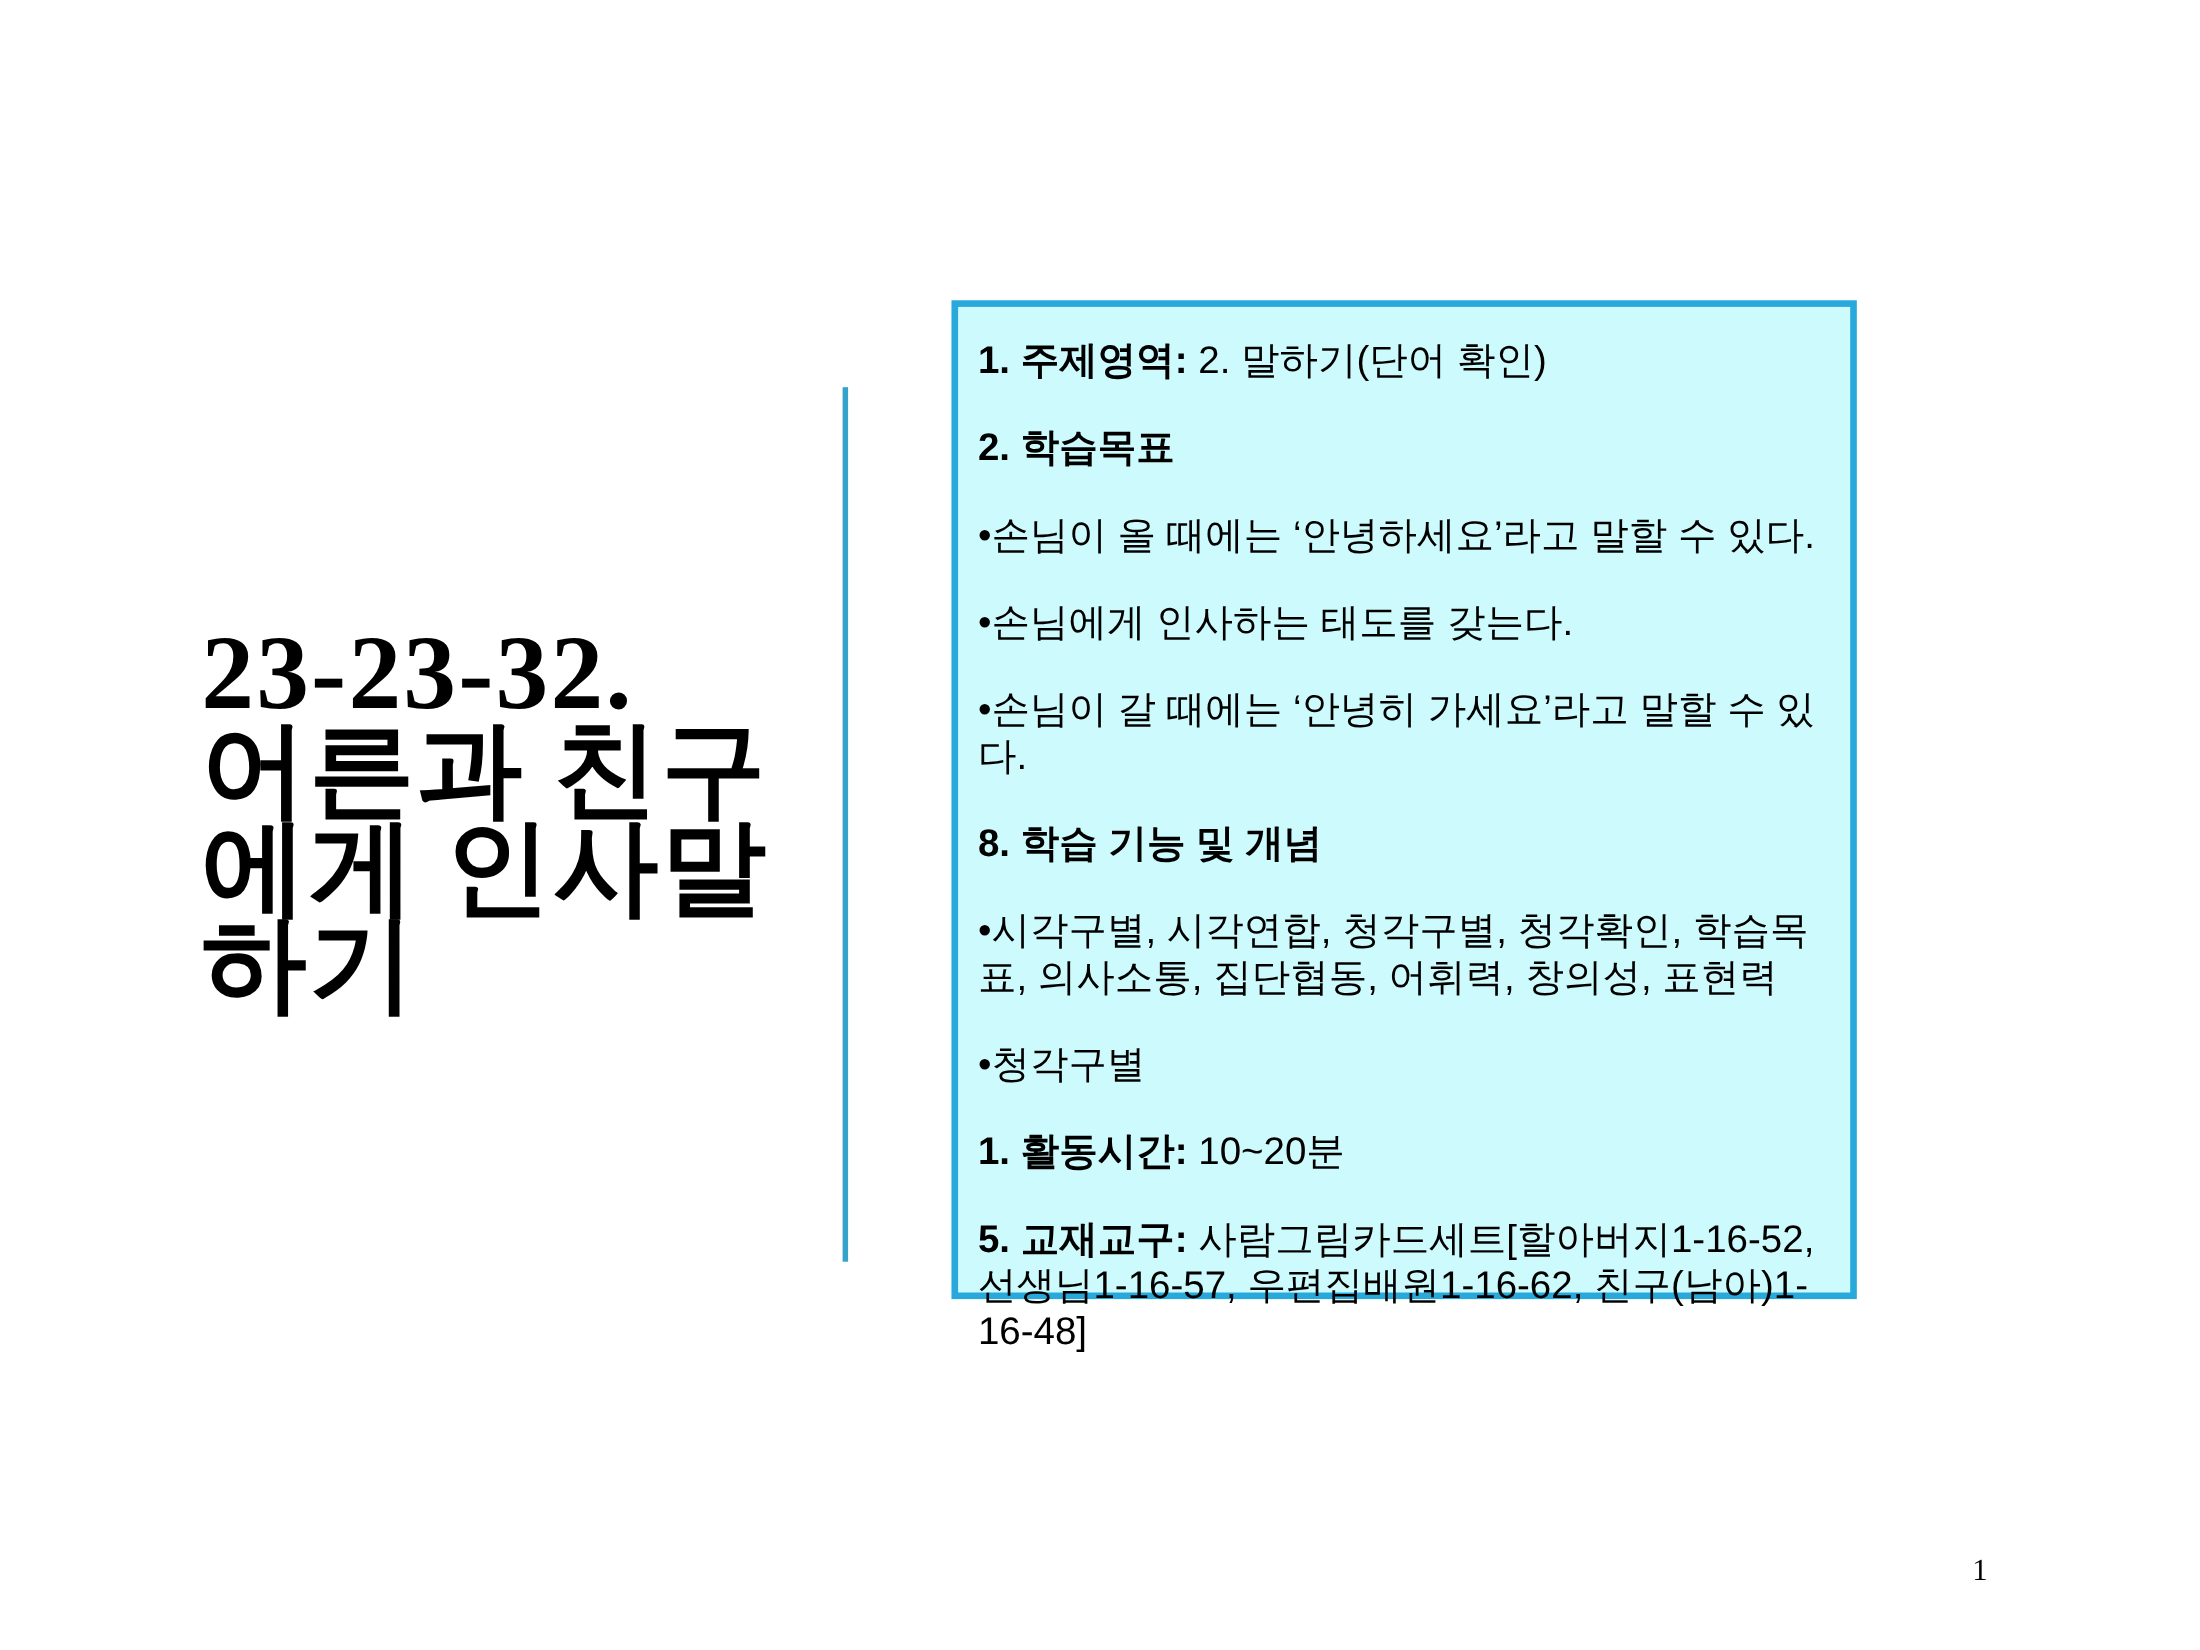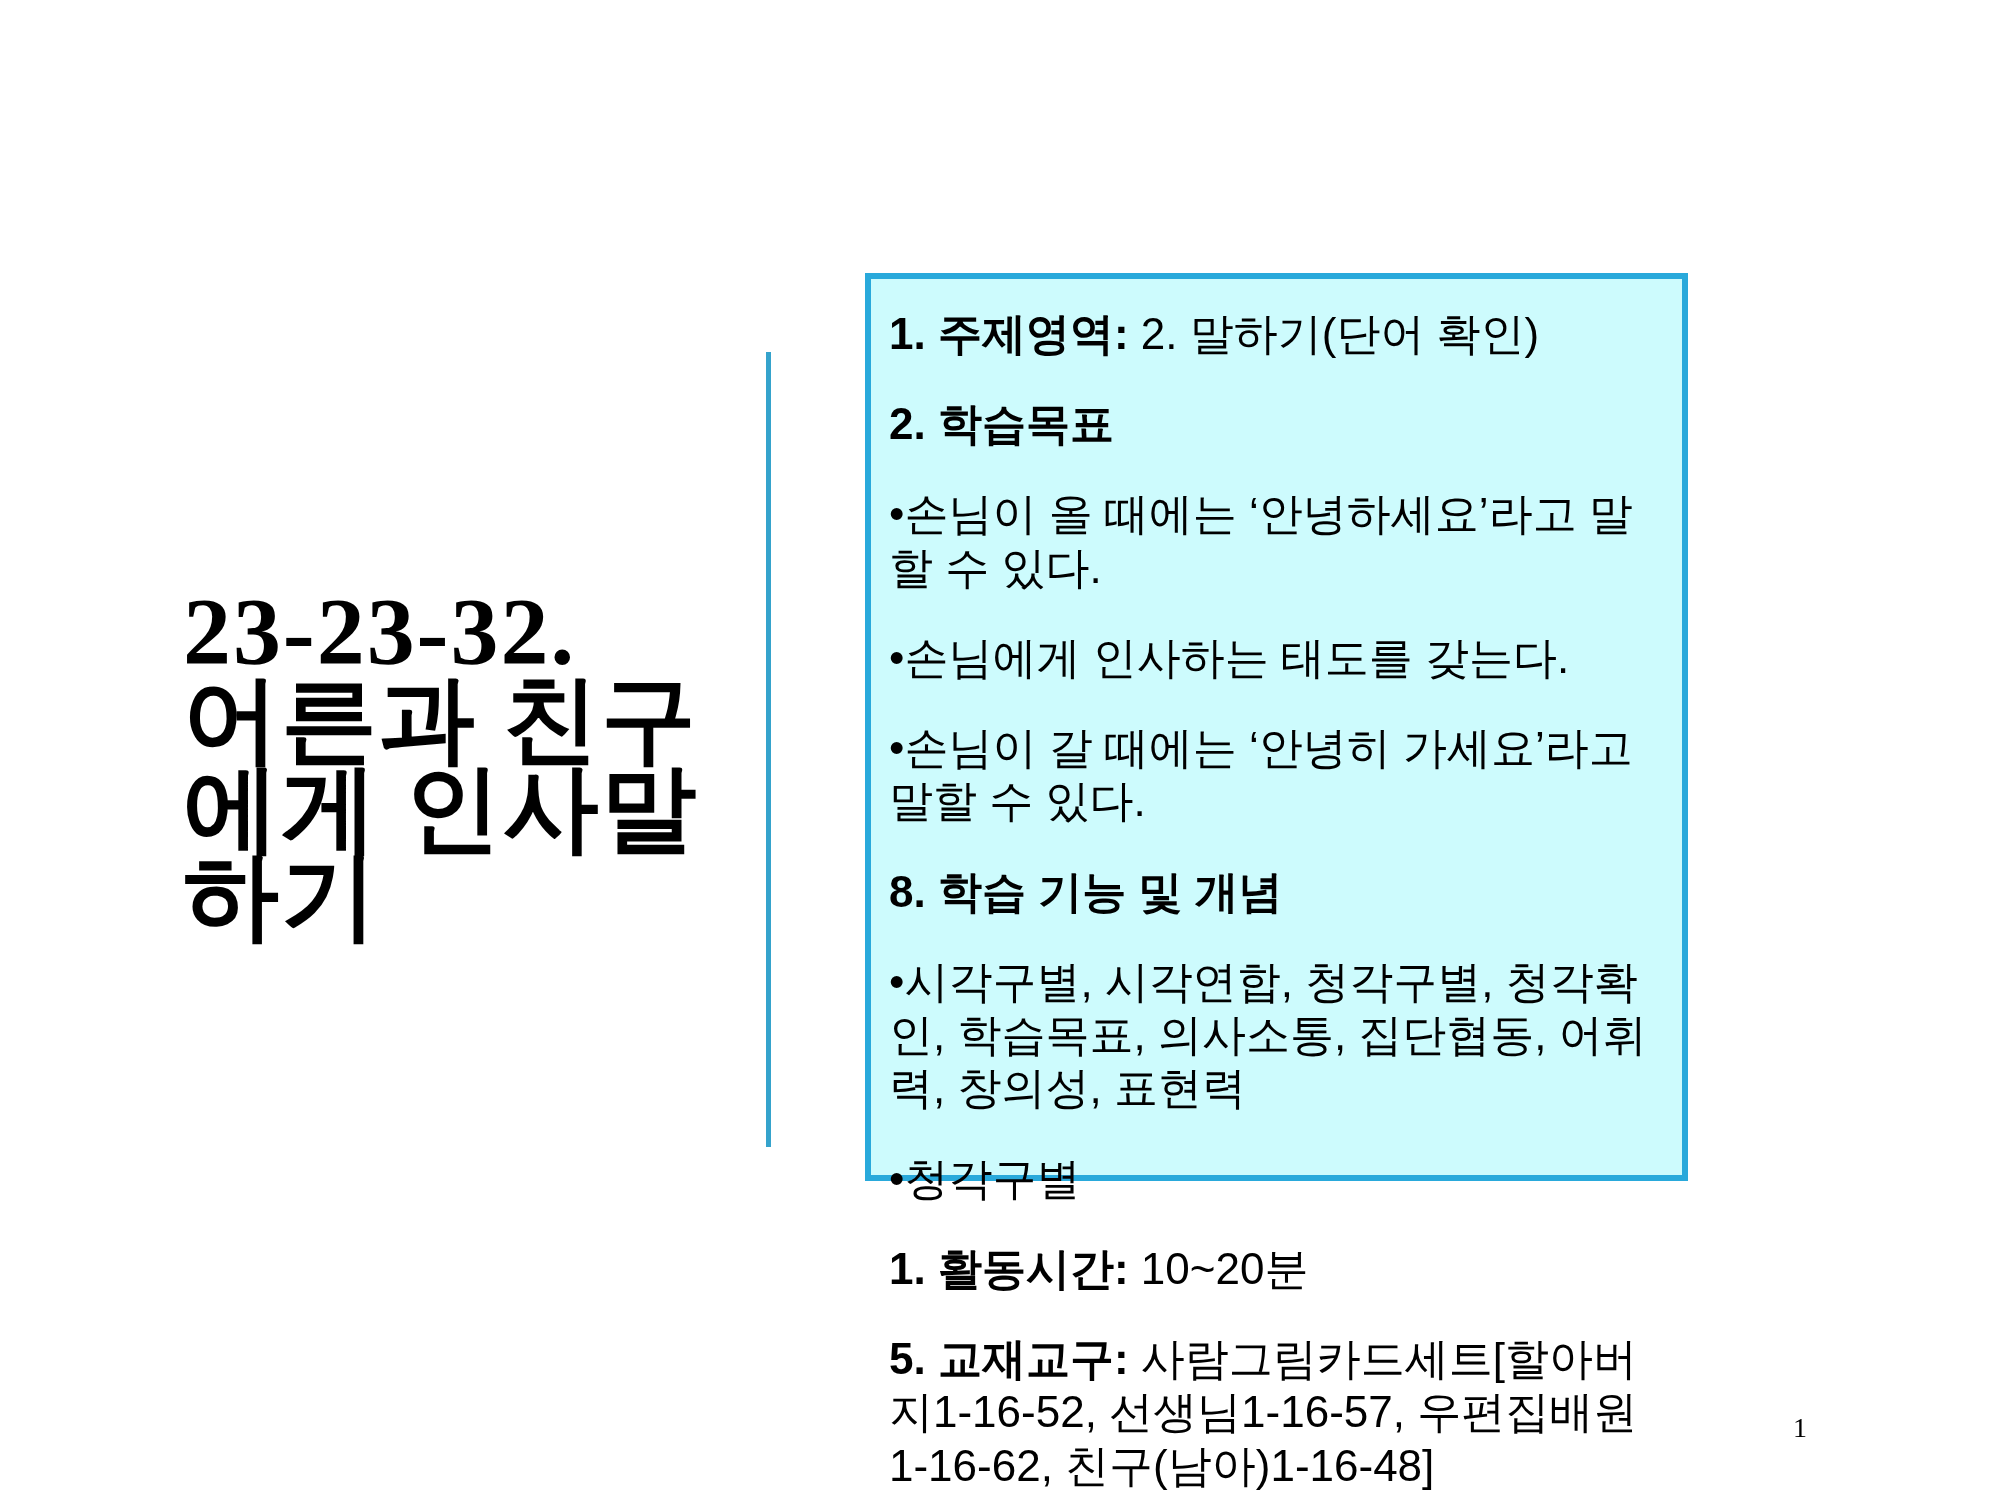--- a/index.html
+++ b/index.html
@@ -12,21 +12,21 @@
     position: relative;
     background: #ffffff;
     overflow: hidden;
     font-family: "Liberation Sans", "DejaVu Sans", sans-serif;
   }
 
   
   .slide-title {
     position: absolute;
     left: 183px;
-    top: 588px;
+    top: 568px;
     width: 600px;
     font-family: "Liberation Serif", "DejaVu Serif", serif;
     font-weight: bold;
     font-size: 96px;
     line-height: 0.92;
     letter-spacing: 0.02em;
     color: #000000;
     white-space: pre-line;
   }
 
@@ -47,21 +47,21 @@
     top: 273px;
     width: 823px;
     height: 908px;
     box-sizing: border-box;
     background: #CDFBFD;
     border: 6px solid #29A9DB;
     padding: 28px 20px 0 18px;
   }
   .info-box p {
     margin: 0 0 37px 0;
-    font-size: 44px;
+    font-size: 35px;
     line-height: 1.21;
     color: #000000;
   }
   .info-box .lbl {
     font-weight: bold;
   }
 
   
   .page-number {
     position: absolute;

